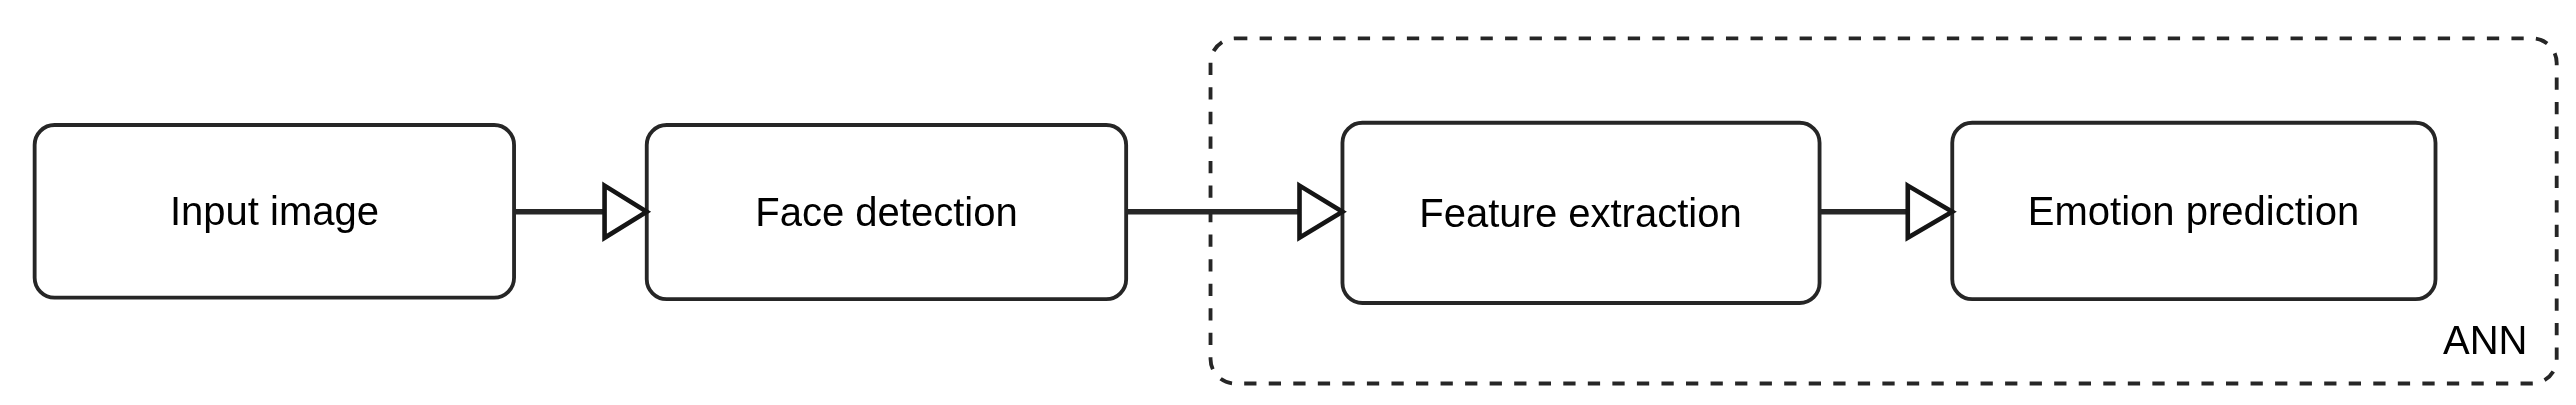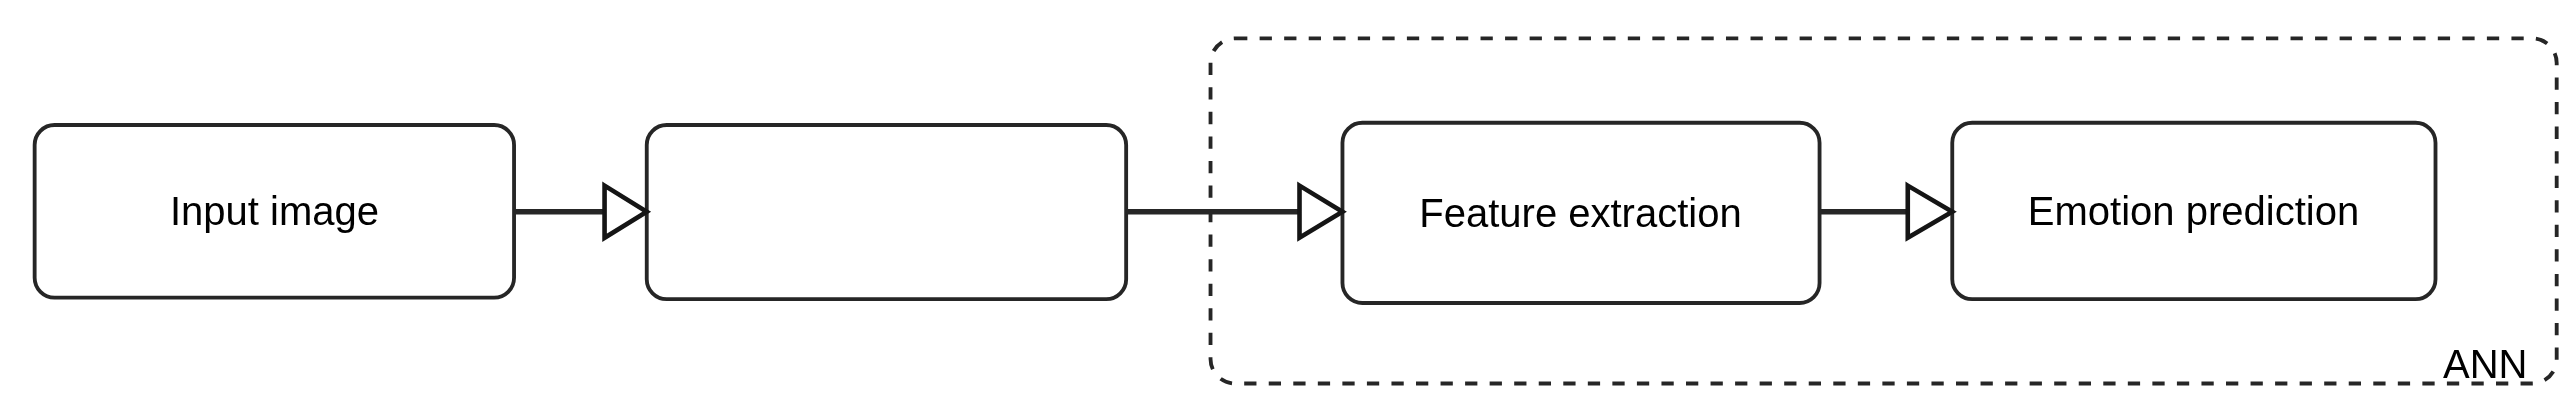--- a/index.html
+++ b/index.html
@@ -70,21 +70,22 @@
     </g>
 
     <g>
       <line id="a-2-line" x1="2372" y1="276" x2="2490" y2="276" stroke="#262626" stroke-width="7"></line>
       <polygon id="a-2-head" points="2487,242 2545,276 2487,310" fill="#ffffff" stroke="#151515" stroke-width="6" stroke-linejoin="miter"></polygon>
     </g>
   </svg>
 
   <div class="node-label" id="lab-0" style="left: 35px; top: 125px; width: 479px; height: 173px; color: rgb(0, 0, 0);">Input image</div>
 
+  <div class="node-label" id="lab-1" style="left: 647px; top: 125px; width: 479px; height: 174px; color: rgb(0, 0, 0);">Face detection</div>
 
   <div class="node-label" id="lab-3" style="left: 1952px; top: 123px; width: 483px; height: 176px; color: rgb(0, 0, 0);">Emotion prediction</div>
 
   <div class="node-label" id="lab-2" style="left: 1342px; top: 123px; width: 477px; height: 180px; color: rgb(0, 0, 0);">Feature extraction</div>
 
-  <div class="group-label" id="lab-group" style="left: 2443px; top: 318px; color: rgb(0, 0, 0); margin-top: 24px;">ANN</div>
+  <div class="group-label" id="lab-group" style="left: 2443px; top: 318px; color: rgb(0, 0, 0);">ANN</div>
 
 </div>
 
 
 </body></html>

